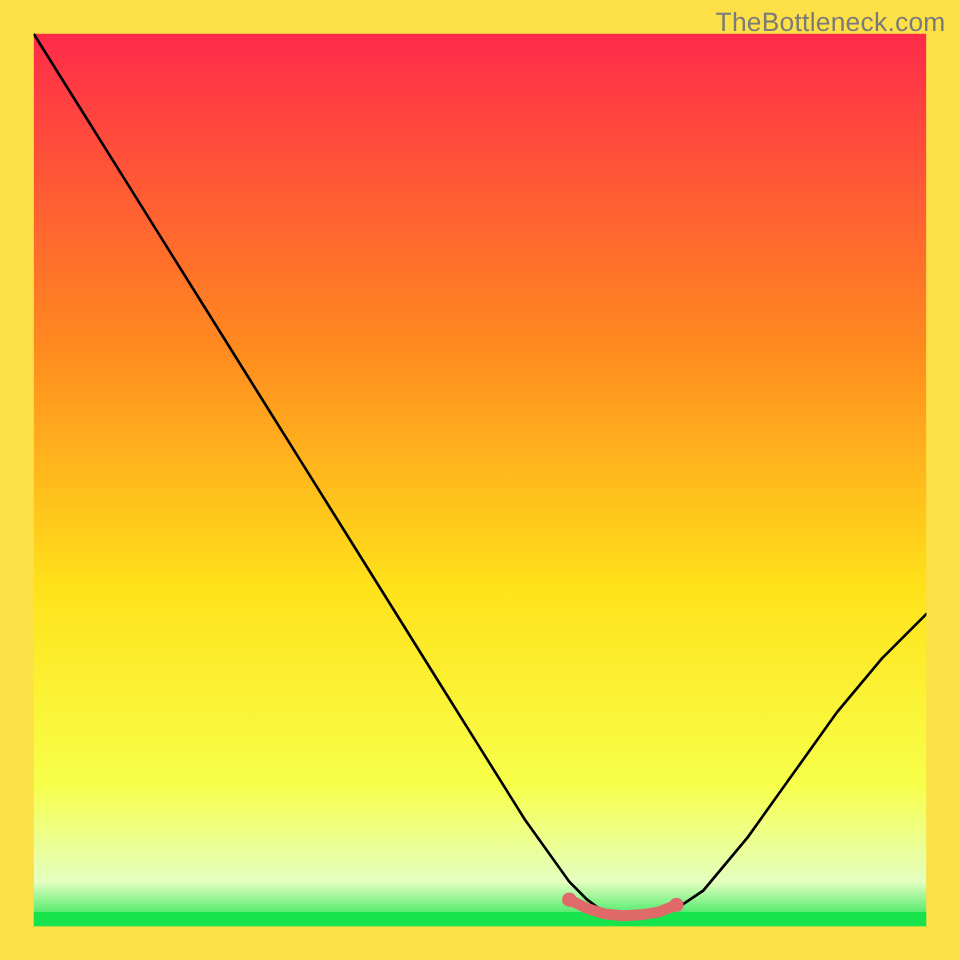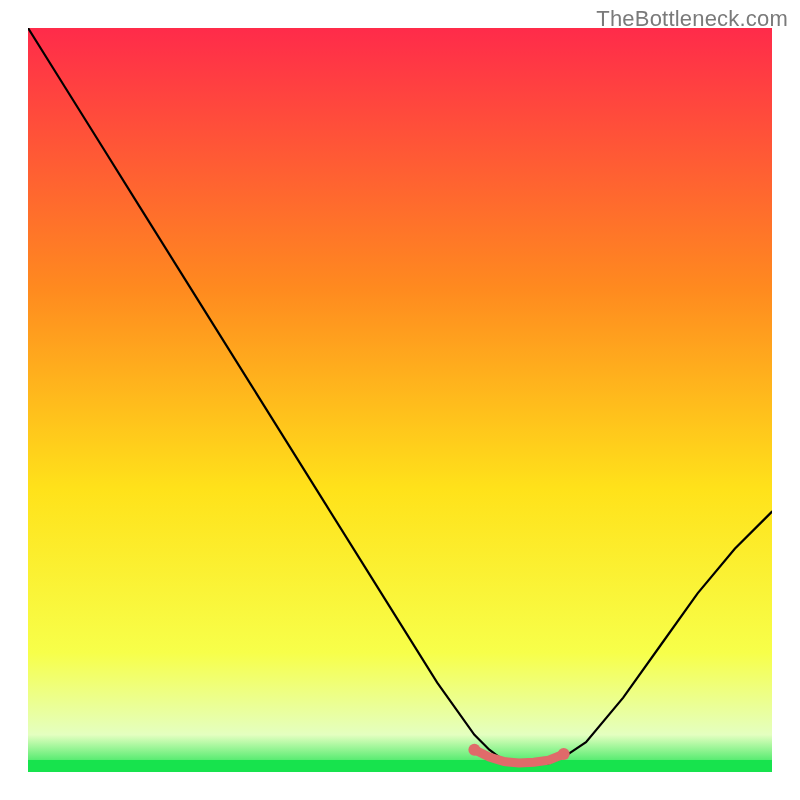--- a/index.html
+++ b/index.html
@@ -10,21 +10,21 @@
     background: #000;
     overflow: hidden;
     font-family: Arial, Helvetica, sans-serif;
   }
   .frame {
     position: absolute;
     left: 0;
     top: 0;
     width: 800px;
     height: 800px;
-    background: #ffffff;
+    background: #fde047;
     text-decoration: underline;
   }
   .watermark {
     position: absolute;
     top: 6px;
     right: 12px;
     color: #7a7a7a;
     font-size: 22px;
     letter-spacing: 0.2px;
     user-select: none;

